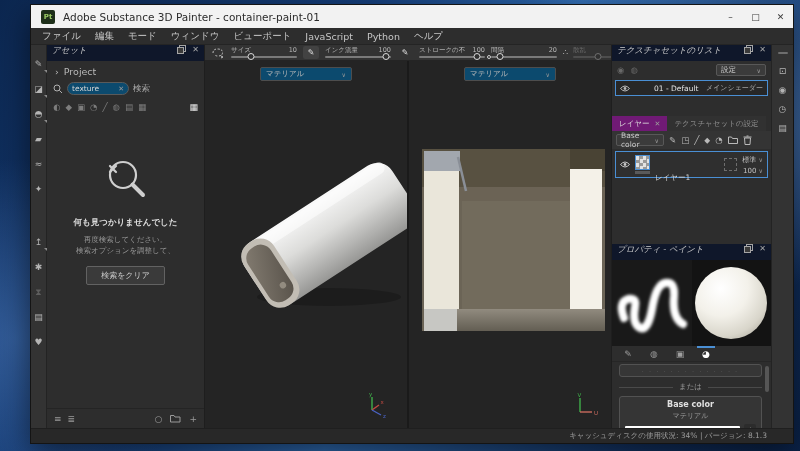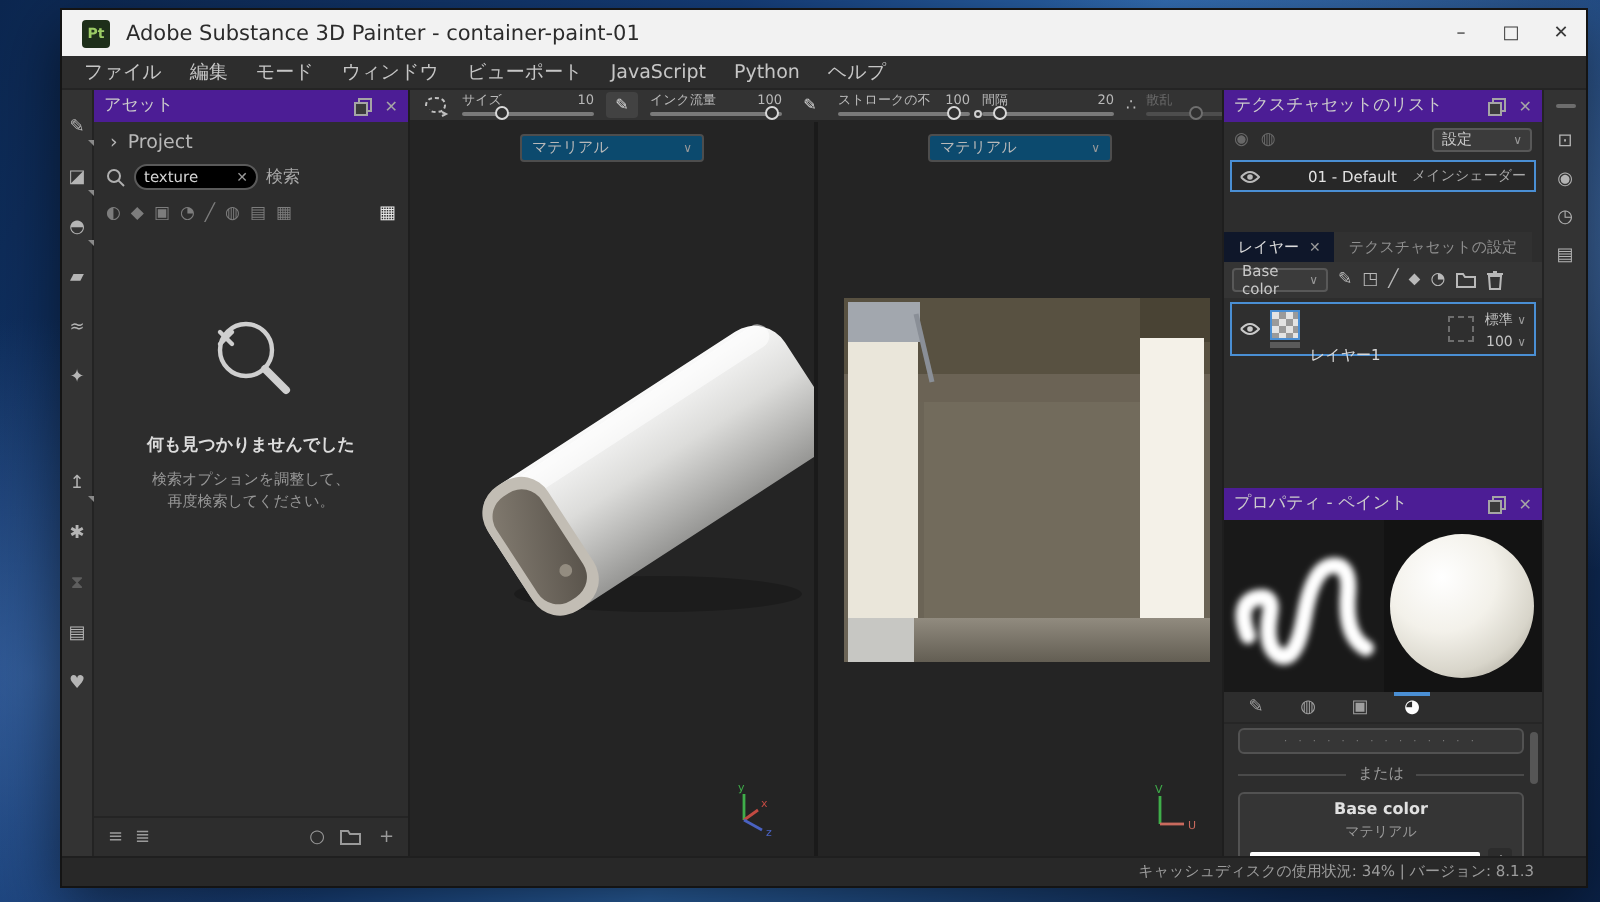--- a/index.html
+++ b/index.html
@@ -34,33 +34,33 @@
   .toolstrip { width: 16px; background: #333333; border-right: 1px solid #232323; flex: none;
     display: flex; flex-direction: column; align-items: center; padding-top: 12px; }
   .tool-icon { width: 14px; height: 14px; margin-bottom: 11px; color: #b5b5b5; font-size: 9px;
     display: flex; align-items: center; justify-content: center; position: relative; }
   .tool-icon.dim { color: #5e5e5e; }
   .tool-icon.gap { margin-top: 28px; }
   .tool-icon .sub { position:absolute; right:-1px; bottom:-2px; width:0; height:0;
     border-left:3px solid transparent; border-top:3px solid #8a8a8a; }
 
   
-  .phead { height: 16px; background: #4c1d95; display: flex; align-items: center;
-    padding: 0 5px; font-size: 8.5px; color: #cccccc; flex: none; }
+  .phead { height: 16px; background: #0f172a; display: flex; align-items: flex-start;
+    padding: 0 5px; font-size: 8.5px; color: #cccccc; flex: none; font-style: italic; }
   .phead .sp { margin-left: auto; display: flex; gap: 6px; align-items: center; }
   .hicon { color: #a5a5a5; font-size: 8px; display:flex; align-items:center; }
   .chev { font-size: 6px; color: #999; }
 
   
   .assets { width: 158px; background: #2d2d2d; border-right: 1px solid #1e1e1e; flex: none;
     display: flex; flex-direction: column; }
   .assets-body { flex: 1; position: relative; }
   .proj-row { display: flex; align-items: center; gap: 5px; padding: 5px 8px 2px; font-size: 9.5px; color: #b8b8b8; }
   .search-row { display: flex; align-items: center; gap: 4px; padding: 3px 6px; }
-  .search-box { display: flex; align-items: center; width: 62px; height: 13px; background: #000000;
+  .search-box { display: flex; align-items: center; width: 62px; height: 13px; background: #0c4a6e;
     border: 1px solid #5a5a5a; border-radius: 7px; padding: 0 4px; }
   .search-box input { flex: 1; min-width: 0; background: transparent; border: none; outline: none;
     color: #d6d6d6; font-size: 7.5px; font-family: inherit; }
   .search-box .clr { color: #9a9a9a; font-size: 7px; }
   .search-label { font-size: 8.5px; color: #a8a8a8; }
   .filter-row { display: flex; align-items: center; gap: 5px; padding: 4px 6px 2px; }
   .f-icon { color: #7d7d7d; font-size: 8.5px; }
   .grid-icon { margin-left: auto; color: #e6e6e6; font-size: 9px; }
   .empty-state { position: absolute; left: 0; right: 0; top: 92px; text-align: center; color: #cfcfcf; }
   .empty-title { font-size: 8.5px; font-weight: bold; color: #dcdcdc; margin-top: 10px; }
@@ -114,21 +114,21 @@
   .dimc { color: #686868; font-size: 8.5px; }
   .dd { height: 12px; background: #3b3b3b; border: 1px solid #585858; border-radius: 2px;
     display: flex; align-items: center; gap: 4px; padding: 0 4px; font-size: 7.5px; color: #c9c9c9; }
   .ts-row { margin: 1px 3px; height: 16px; border: 1px solid #4a8fd4; background: #272727;
     display: flex; align-items: center; padding: 0 4px; gap: 4px; }
   .ts-name { font-size: 7.5px; color: #e2e2e2; padding-left: 20px; }
   .ts-shader { margin-left: auto; font-size: 7px; color: #a9a9a9; }
 
   .layer-tabs { display: flex; height: 15px; margin-top: 19px; flex: none; }
   .ltab { display: flex; align-items: center; gap: 5px; padding: 0 7px; font-size: 7.5px; }
-  .ltab.active { background: #0f172a; color: #dcdcdc; }
+  .ltab.active { background: #701a75; color: #dcdcdc; }
   .ltab.inactive { background: #313131; color: #8f8f8f; }
   .ltab .x { font-size: 7px; color: #9a9a9a; }
   .layer-toolbar { height: 18px; background: #343434; display: flex; align-items: center;
     gap: 5px; padding: 0 4px; flex: none; }
   .li { color: #b9b9b9; font-size: 8.5px; display:flex; align-items:center; }
   .layer-row { margin: 2px 3px; height: 27px; border: 1px solid #4a8fd4; background: #2f2f2f;
     display: flex; align-items: center; padding: 0 4px; gap: 5px; }
   .thumb-wrap { display: flex; flex-direction: column; align-items: center; gap: 1px; }
   .checker { width: 15px; height: 15px; border: 1px solid #4a8fd4;
     background-image: conic-gradient(#9a9a9a 25%, #e3e3e3 25% 50%, #9a9a9a 50% 75%, #e3e3e3 75%);
@@ -272,23 +272,24 @@
           </div>
           <div class="empty-state">
             <svg width="54" height="54" viewBox="0 0 54 54" style="margin:0 auto;">
               <circle cx="24" cy="22" r="13" fill="none" stroke="#cfcfcf" stroke-width="2.2"></circle>
               <line x1="33.5" y1="31.5" x2="44" y2="42" stroke="#cfcfcf" stroke-width="4" stroke-linecap="round"></line>
               <line x1="11" y1="13" x2="17" y2="19" stroke="#cfcfcf" stroke-width="2.2" stroke-linecap="round"></line>
               <line x1="17" y1="13" x2="11" y2="19" stroke="#cfcfcf" stroke-width="2.2" stroke-linecap="round"></line>
             </svg>
             <div class="empty-title">何も見つかりませんでした</div>
             <div class="empty-hint">
+              <div>再度検索してください。</div>
               <div>検索オプションを調整して、</div>
-              <div>再度検索してください。</div>
             </div>
+            <div class="clear-btn">検索をクリア</div>
           </div>
         </div>
         <div class="assets-foot">
           <span class="foot-ic">≡</span>
           <span class="foot-ic">≣</span>
           <span class="foot-right">
             <span class="foot-ic">○</span>
             <span class="foot-ic">
               <svg width="11" height="9" viewBox="0 0 11 9">
                   <path d="M0.5 1.5 h3.5 l1 1.5 h5 v5 h-9.5 z" fill="none" stroke="#9a9a9a"></path>

